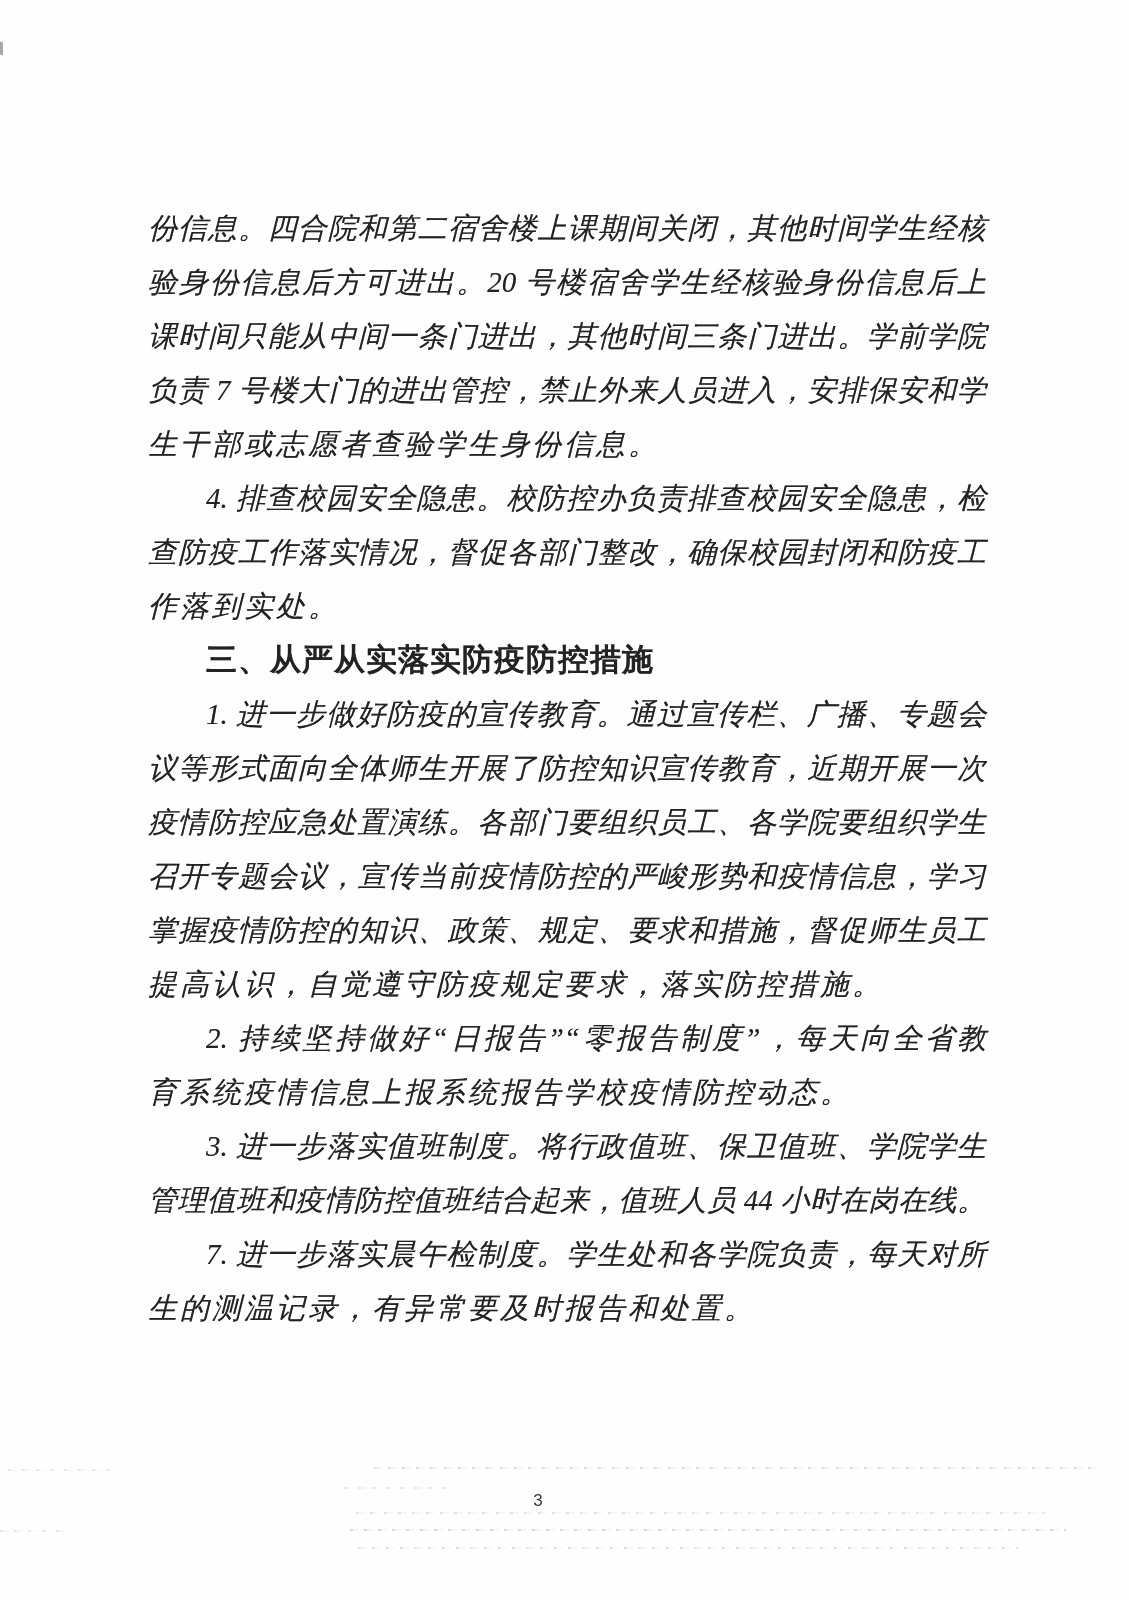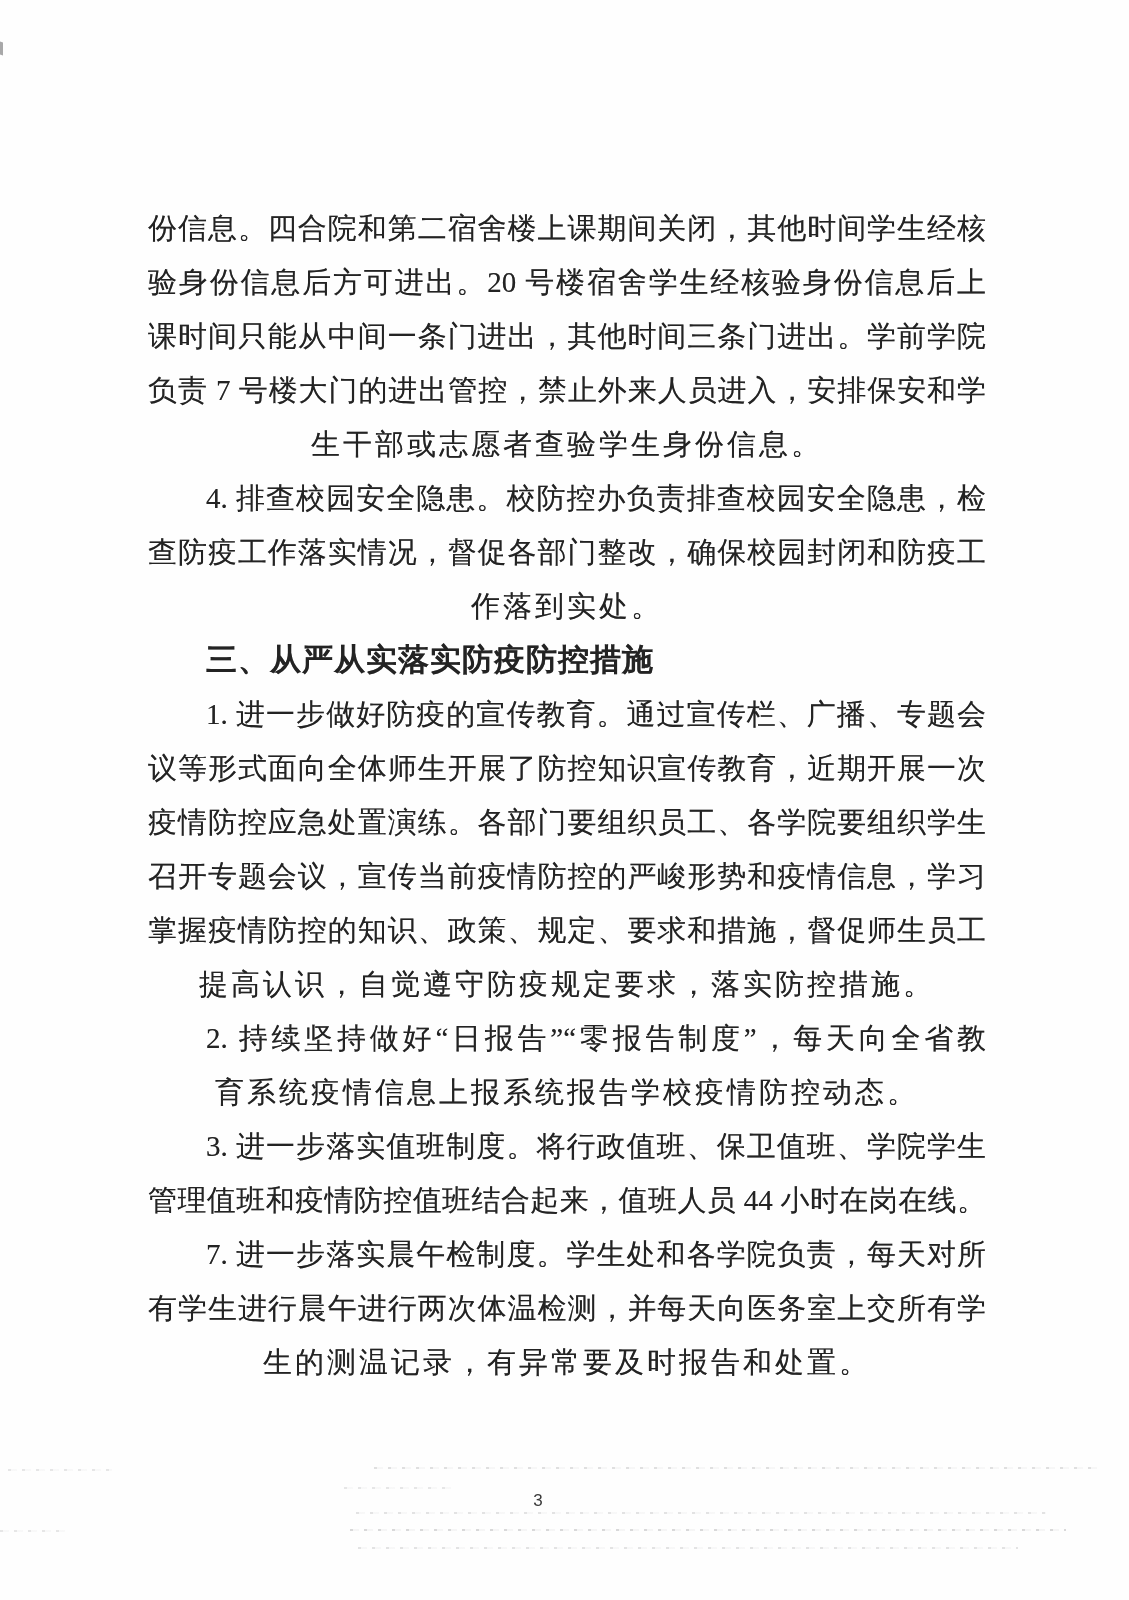--- a/index.html
+++ b/index.html
@@ -28,24 +28,26 @@
     font-size: 29px;
     font-family: "Liberation Serif", "DejaVu Serif", serif;
     font-weight: 400;
     color: #232323;
     text-shadow: 0 0 0.5px rgba(60,60,60,0.55);
     white-space: normal;
   }
   .fill {
     text-align: justify;
     text-align-last: justify;
+    font-style: italic;
   }
   .last {
-    text-align: center;
+    text-align: left;
     letter-spacing: 3px;
+    font-style: italic;
   }
   .indent {
     text-indent: 58px;
   }
   .heading {
     font-family: Liberation Sans, sans-serif;
     font-weight: 700;
     font-size: 31px;
     letter-spacing: 1px;
     text-align: left;
@@ -113,21 +115,20 @@
     <p class="ln fill">掌握疫情防控的知识、政策、规定、要求和措施，督促师生员工</p>
     <p class="ln last">提高认识，自觉遵守防疫规定要求，落实防控措施。</p>
 
     <p class="ln fill indent">2. 持续坚持做好“日报告”“零报告制度”，每天向全省教</p>
     <p class="ln last">育系统疫情信息上报系统报告学校疫情防控动态。</p>
 
     <p class="ln fill indent">3. 进一步落实值班制度。将行政值班、保卫值班、学院学生</p>
     <p class="ln fill">管理值班和疫情防控值班结合起来，值班人员 44 小时在岗在线。</p>
 
     <p class="ln fill indent">7. 进一步落实晨午检制度。学生处和各学院负责，每天对所</p>
-    <p class="ln fill">有学生进行晨午进行两次体温检测，并每天向医务室上交所有学</p>
     <p class="ln last">生的测温记录，有异常要及时报告和处置。</p>
 
   </div>
 
   <div class="page-number">3</div>
 
   <div class="streak streak-1"></div>
   <div class="streak streak-2"></div>
   <div class="streak streak-3"></div>
   <div class="streak streak-4"></div>

